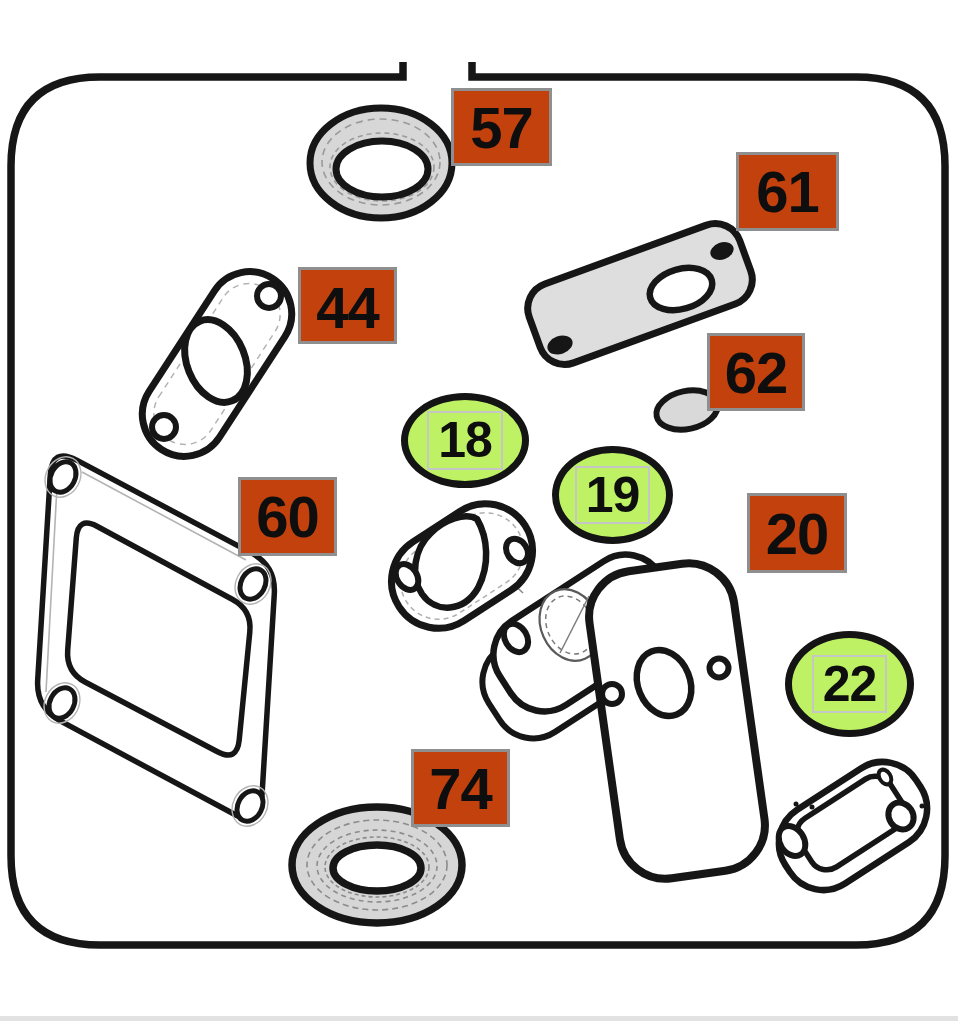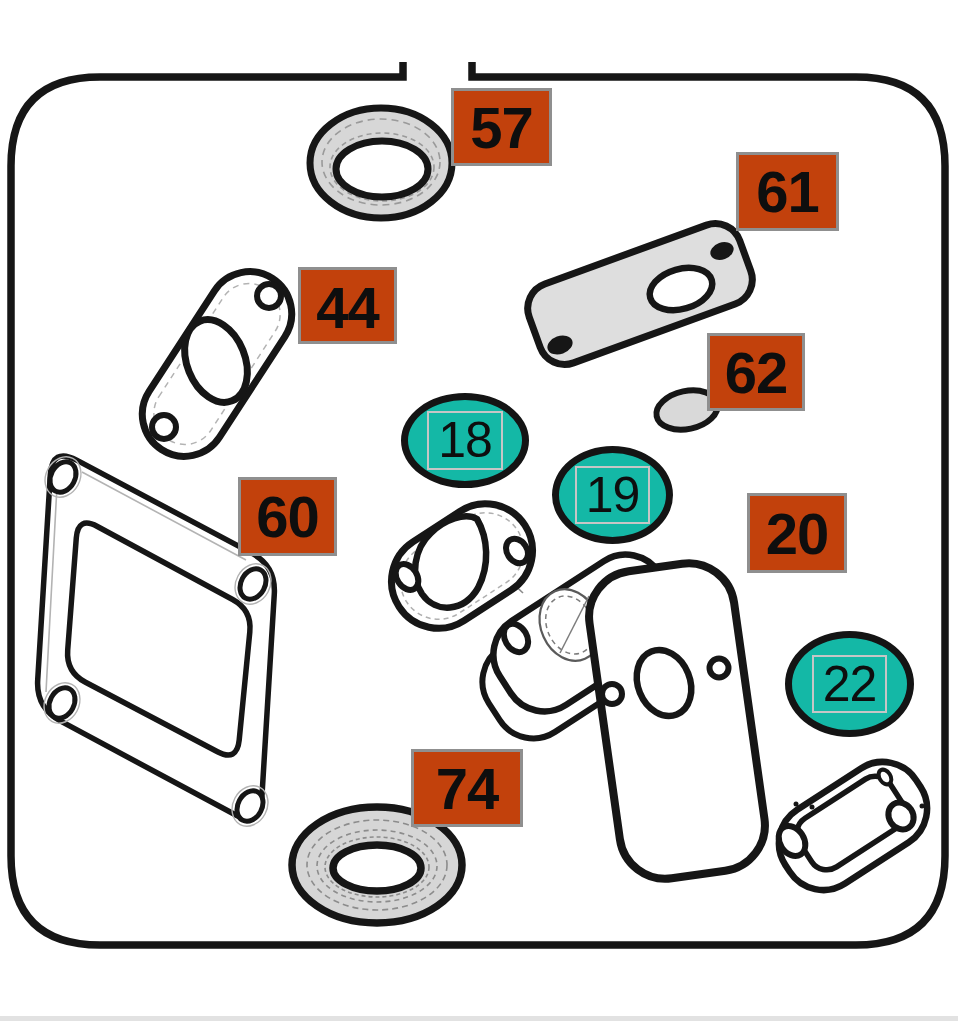--- a/index.html
+++ b/index.html
@@ -8,23 +8,23 @@
     font-family:"Liberation Sans",sans-serif;
   }
   #art{position:absolute;left:0;top:0;}
   .callout-box{
     position:absolute;background:#c2410c;border:3px solid #8f8f8f;
     display:flex;align-items:center;justify-content:center;
     font-weight:700;font-size:58px;color:#0e0e0e;letter-spacing:-1px;
     box-sizing:border-box;
   }
   .callout-ellipse{
-    position:absolute;background:#14b8a6;border:7px solid #141414;border-radius:50%;
+    position:absolute;background:#bef264;border:7px solid #141414;border-radius:50%;
     display:flex;align-items:center;justify-content:center;
-    font-weight:400;font-size:50px;color:#0e0e0e;letter-spacing:-1px;
+    font-weight:700;font-size:50px;color:#0e0e0e;letter-spacing:-1px;
     box-sizing:border-box;
   }
   .callout-ellipse .inner{
     border:2px solid #c6c6c6;padding:1px 9px;line-height:1.05;
   }
   #edge-strip{position:absolute;left:0;top:1016px;width:958px;height:5px;background:#e2e2e2;}
 </style>
 </head>
 <body>
 
@@ -156,18 +156,18 @@
   </div>
 
   <div class="callout-box" style="left:747px;top:493px;width:100px;height:80px;">
     <span>20</span>
   </div>
 
   <div class="callout-ellipse" style="left:785px;top:631px;width:129px;height:106px;">
     <span class="inner">22</span>
   </div>
 
-  <div class="callout-box" style="left:411px;top:749px;width:112px;height:78px;">
+  <div class="callout-box" style="left:411px;top:749px;width:99px;height:78px;">
     <span>74</span>
   </div>
 
   <div id="edge-strip"></div>
 </div>
 
 </body></html>

